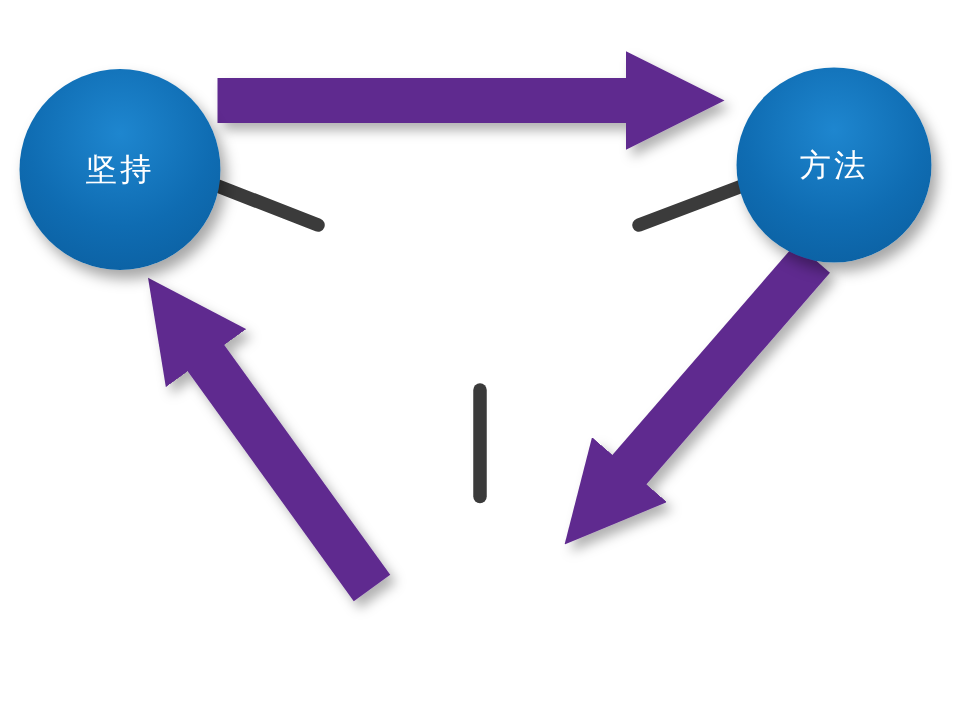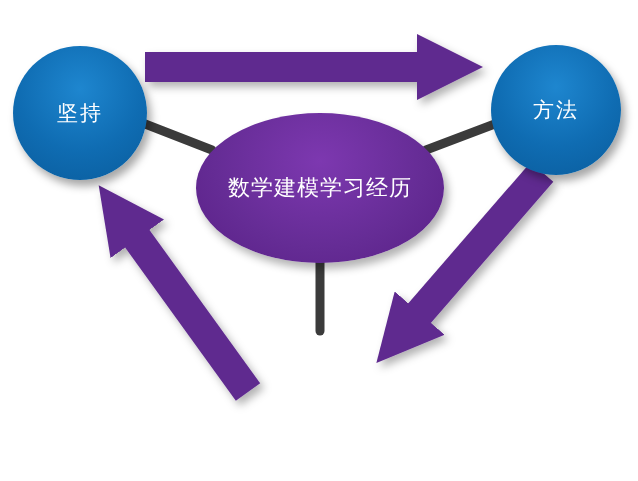--- a/index.html
+++ b/index.html
@@ -87,17 +87,14 @@
 
   <div class="node circle" id="node-jianchi">
     <span>坚持</span>
   </div>
 
   <div class="node circle" id="node-fangfa">
     <span>方法</span>
   </div>
 
 
-  <div class="node ellipse" id="center-topic">
-    <span>数学建模学习经历</span>
-  </div>
 
 </div>
 
 </body></html>

